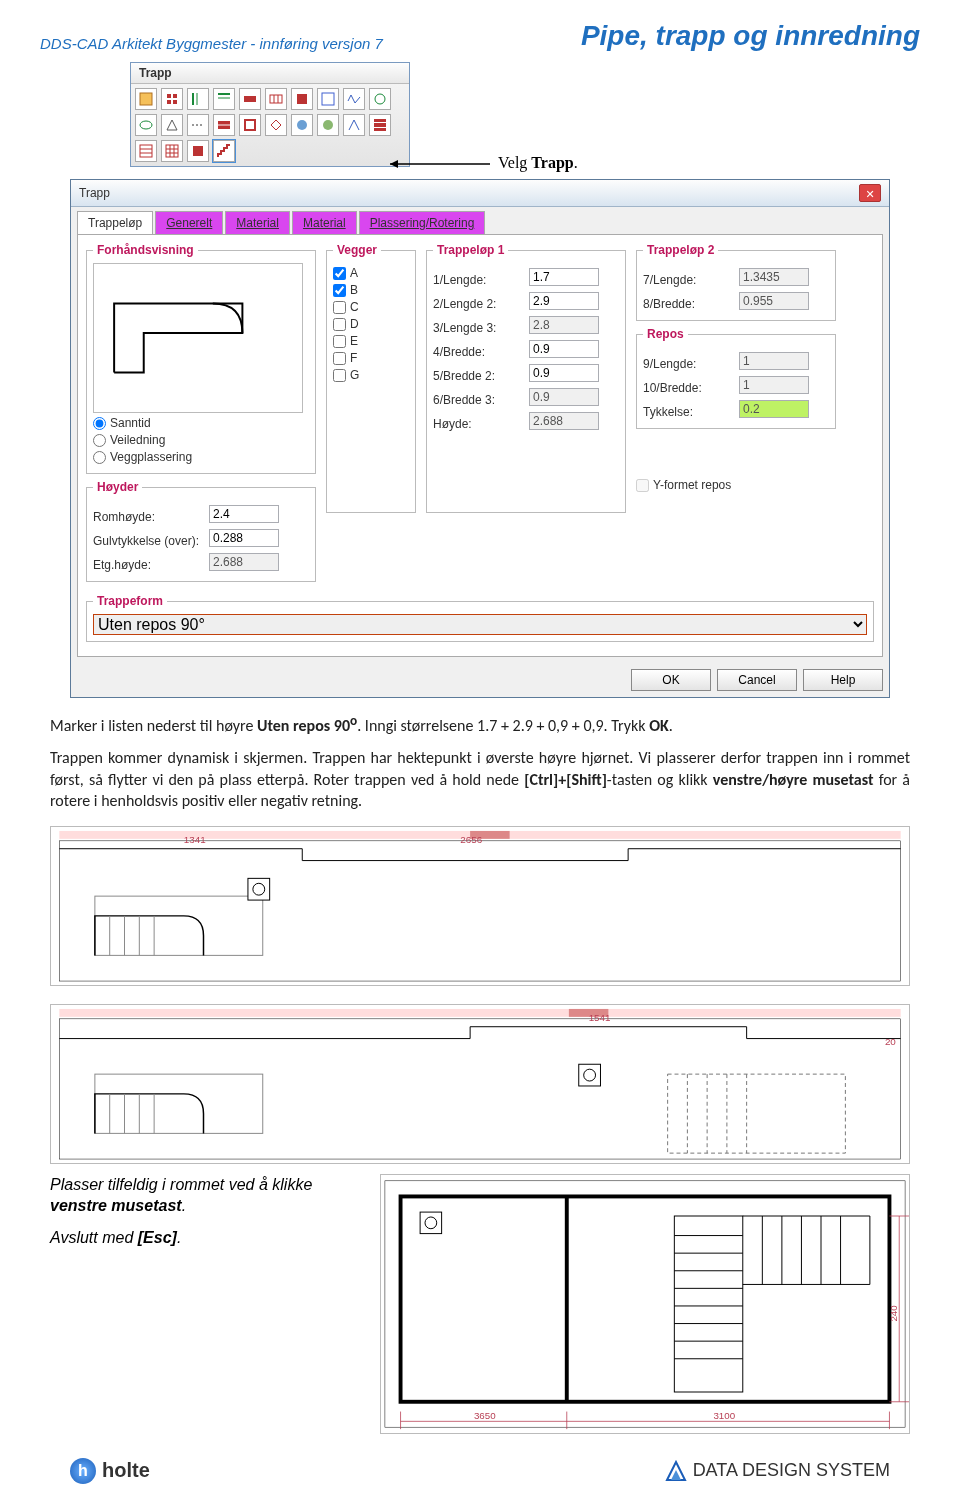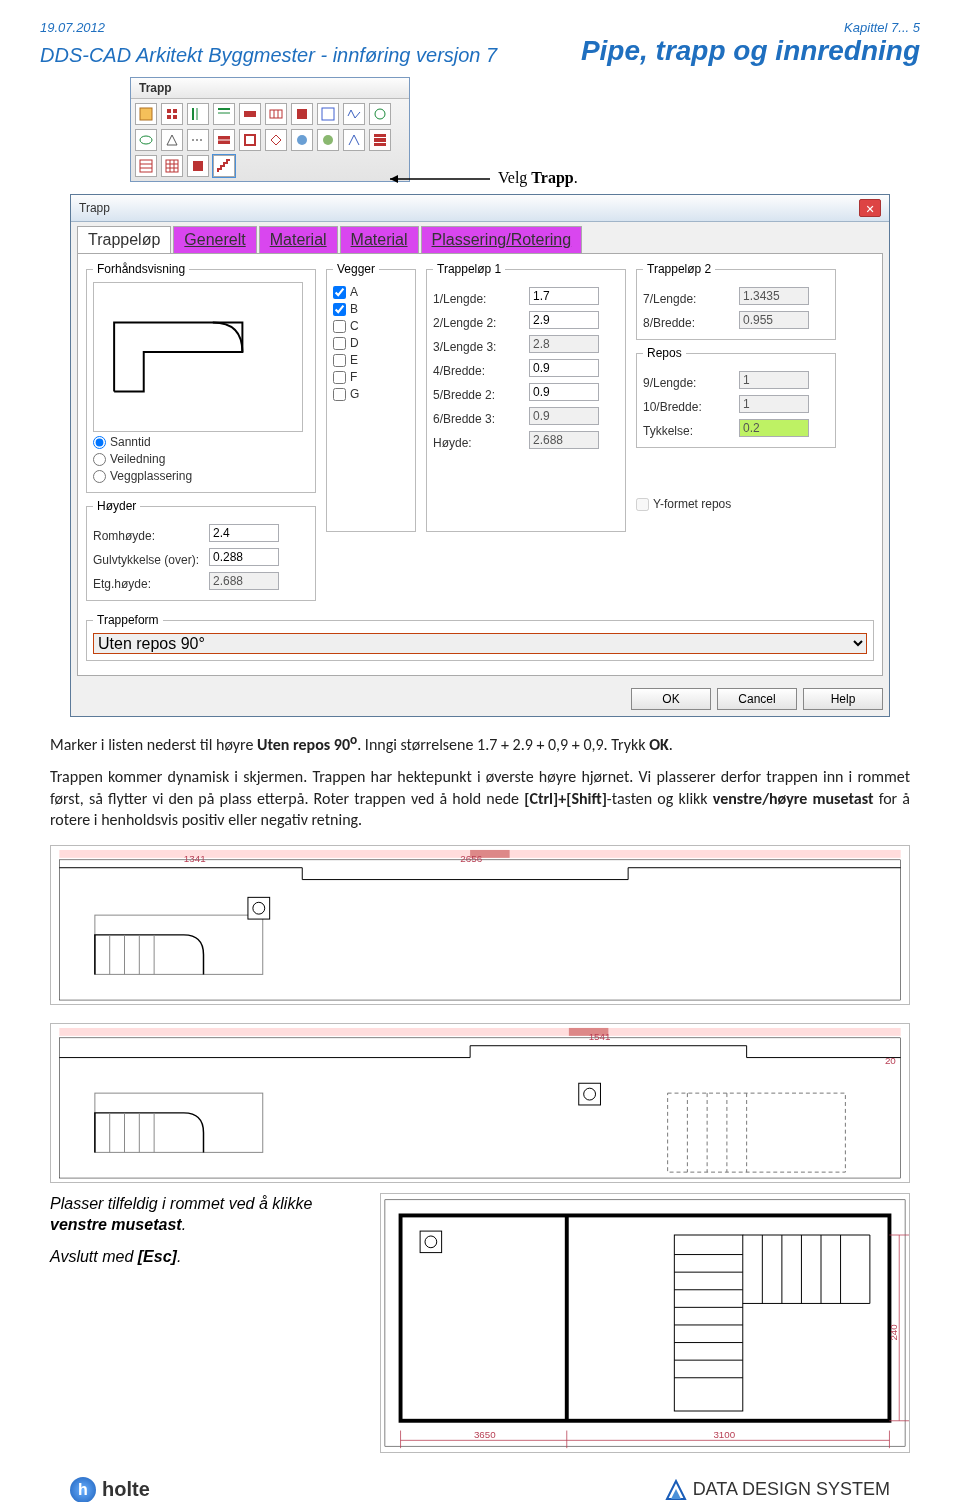--- a/index.html
+++ b/index.html
@@ -2,46 +2,46 @@
 <html><head>
 <meta charset="utf-8">
 <style>
   * { box-sizing: border-box; }
   body { margin:0; font-family: "Segoe UI", Arial, sans-serif; width:960px; background:#fff; color:#000; }
   .page { padding:20px 40px 10px 40px; }
   .hdr-row { display:flex; justify-content:space-between; font-size:13px; }
   .hdr-row .left { color:#1F6FBF; font-style:italic; }
   .hdr-row .right { color:#1F6FBF; font-style:italic; }
   .hdr-row2 { display:flex; justify-content:space-between; align-items:flex-end; }
-  .hdr-row2 .left { color:#1F6FBF; font-style:italic; font-size:20px; }
+  .hdr-row2 .left { color:#1F6FBF; font-style:italic; font-size:15px; }
   .hdr-row2 .right { color:#1F6FBF; font-style:italic; font-size:28px; font-weight:600; }
   .section { margin-top:12px; }
 
   
   .palette-wrap { margin-left:90px; margin-top:10px; }
   .palette { border:1px solid #7A9AC0; background:#fff; width:280px; }
   .palette .tbar { background:linear-gradient(#fdfdfd,#e8e8e8); border-bottom:1px solid #bbb; padding:3px 8px; font-size:12px; font-weight:600; color:#333; }
   .iconbar { background:linear-gradient(#f4f4f4,#e4e4e4); padding:4px; display:flex; flex-wrap:wrap; gap:4px; width:100%; }
   .iconbar .ico { width:22px; height:22px; border:1px solid #aaa; background:#fff; display:flex; align-items:center; justify-content:center; font-size:11px; }
   .iconbar .ico svg{width:16px;height:16px;}
   .arrow-line { position:relative; height:0; }
   .arrow-line svg { position:absolute; left:260px; top:-28px; }
 
   
   .dialog { margin:12px 0 0 30px; width:820px; border:1px solid #5C7A99; background:#F0F0F0; }
   .dialog .titlebar { background:linear-gradient(#fdfdfd,#d8e4f0); padding:4px 8px; display:flex; justify-content:space-between; align-items:center; border-bottom:1px solid #a0b4c8; font-size:12px; color:#333; }
   .closebtn { width:22px; height:18px; background:#d44; color:#fff; text-align:center; font-size:11px; line-height:18px; border:1px solid #a33; border-radius:2px;}
-  .tabs { display:flex; background:#f0f0f0; padding-top:4px; padding-left:6px; font-size:16px; }
+  .tabs { display:flex; background:#f0f0f0; padding-top:4px; padding-left:6px; font-size:12px; }
   .tab { padding:4px 10px; border:1px solid #aaa; border-bottom:none; background:#fff; margin-right:2px; color:#333;}
   .tab.inactive { background:#d946ef;text-decoration:underline; }
   .tabcontent { background:#fff; border:1px solid #aaa; margin:0 6px 6px 6px; padding:8px; font-size:12px; color:#333; }
   .cols { display:flex; gap:10px; }
   .col { flex:none; }
   fieldset { border:1px solid #bbb; margin:0 0 6px 0; padding:6px; }
-  legend { font-size:12px; color:#000000; padding:0 4px; }
+  legend { font-size:12px; color:#be185d; padding:0 4px;font-weight:bold; }
   .fldrow { display:flex; align-items:center; gap:6px; margin:3px 0; }
   .fldrow label { width:110px; font-size:12px;margin-top:7px; }
   .fldrow label.short { width:90px; }
   .fldrow input[type=text]{ width:70px; font-size:12px; padding:1px 3px; border:1px solid #abadb3; }
   .radiorow, .chkrow { display:flex; align-items:center; gap:4px; margin:3px 0; font-size:12px;}
   .radiorow input, .chkrow input { margin:0; }
   .preview-box { width:210px; height:150px; background:#fff; border:1px solid #bbb; position:relative; }
   .preview-box svg{width:100%;height:100%;}
   .dlg-btns { display:flex; justify-content:flex-end; gap:6px; padding:6px; background:#f0f0f0; }
   .dlg-btns button { min-width:80px; padding:3px 10px; font-size:12px; border:1px solid #888; background:linear-gradient(#fff,#e4e4e4); }
@@ -68,24 +68,20 @@
   .holte-txt { font-size:20px; font-weight:600; color:#333; }
   .dds { display:flex; align-items:center; gap:6px; font-size:18px; color:#333;}
   .dds .dds-ico { width:22px;height:22px; }
 
   .dimtxt { font-size:10px; fill:#b84055; font-family:Arial; }
 </style>
 </head>
 <body>
 
 <div class="page">
-  <div class="hdr-row">
-    <div class="left">19.07.2012</div>
-    <div class="right">Kapittel 7... 5</div>
-  </div>
   <div class="hdr-row2">
     <div class="left">DDS-CAD Arkitekt Byggmester -  innføring versjon 7</div>
     <div class="right">Pipe, trapp og innredning</div>
   </div>
 
   <div class="section palette-wrap">
     <div class="palette">
       <div class="tbar">Trapp</div>
       <div class="iconbar">
         <div class="ico">

